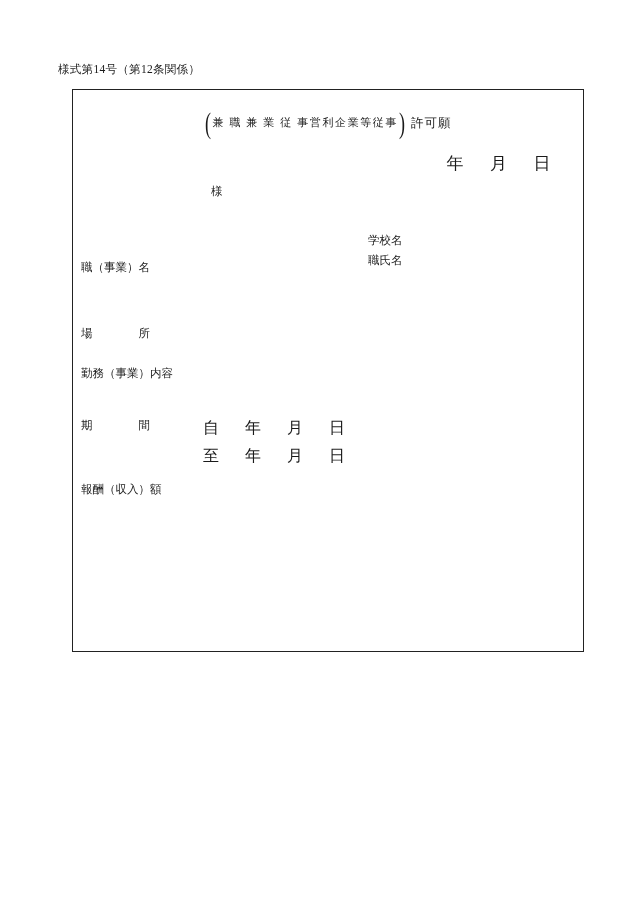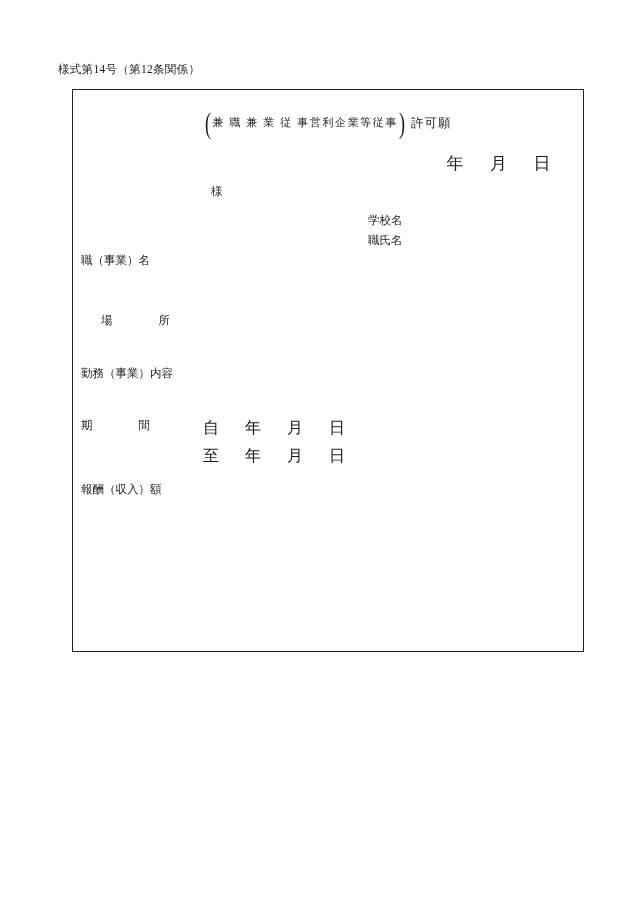--- a/index.html
+++ b/index.html
@@ -89,21 +89,21 @@
   .addressee {
     position: absolute;
     left: 138px;
     top: 94px;
     font-size: 11.5px;
   }
   
   .school-block {
     position: absolute;
     left: 295px;
-    top: 120px;
+    top: 140px;
     font-size: 11.5px;
     line-height: 1.75;
   }
   
   .row {
     position: absolute;
     left: 8px;
     font-size: 11.5px;
     white-space: nowrap;
   }
@@ -139,23 +139,23 @@
       <span>年</span><span class="gap"></span><span>月</span><span class="gap"></span><span>日</span>
     </div>
 
     <div class="addressee">様</div>
 
     <div class="school-block">
       <div>学校名</div>
       <div>職氏名</div>
     </div>
 
-    <div class="row" style="top:163px;">職（事業）名</div>
+    <div class="row" style="top:170px;">職（事業）名</div>
 
-    <div class="row" style="top:223px;margin-left:20px;">場　　　　所</div>
+    <div class="row" style="top:236px;">場　　　　所</div>
 
     <div class="row" style="top:276px;">勤務（事業）内容</div>
 
     <div class="row" style="top:328px;">期　　　　間</div>
 
     <div class="period-sub" style="left:130px; top:328px;">
       <span>自</span><span class="g"></span><span>年</span><span class="g"></span><span>月</span><span class="g"></span><span>日</span>
     </div>
 
     <div class="period-sub" style="left:130px; top:356px;">

